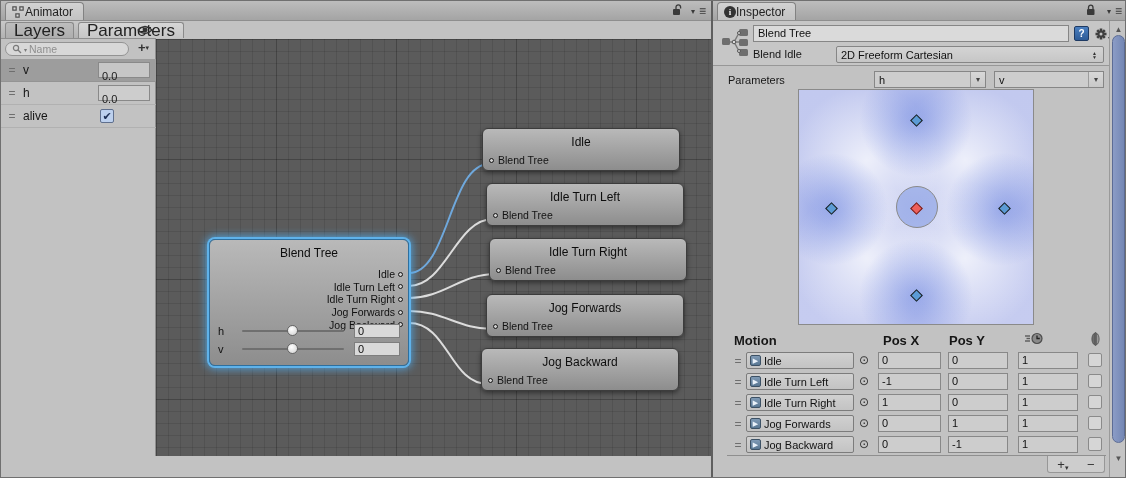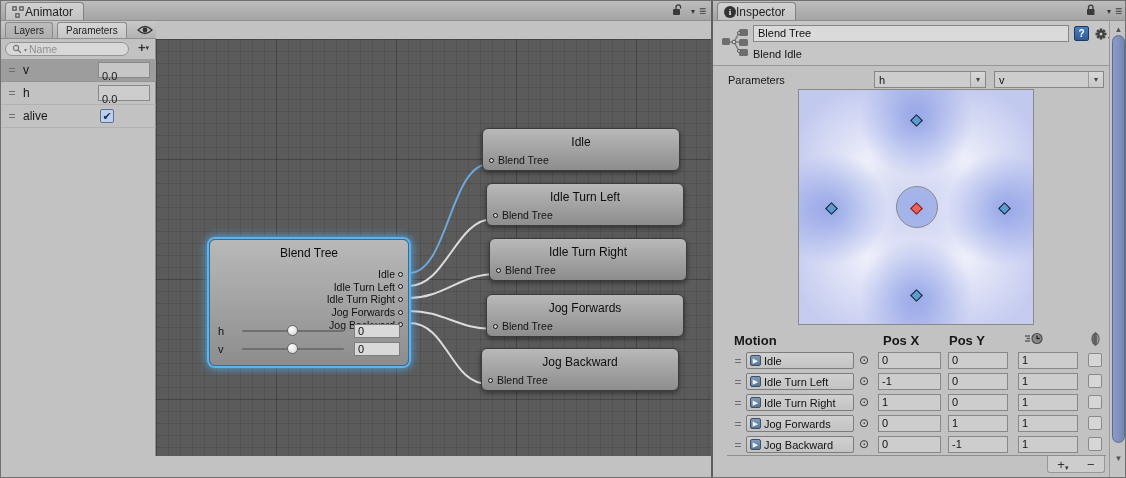--- a/index.html
+++ b/index.html
@@ -15,21 +15,21 @@
   .winicons { position:absolute; top:3px; display:flex; align-items:center; gap:4px; color:#3a3a3a; }
   .menu-glyph { font-size:12px; letter-spacing:-1px; color:#3a3a3a; display:flex; align-items:center; }
   .menu-glyph .dn { font-size:8px; margin-right:1px; }
 
   
   .animator { position:absolute; left:0; top:0; width:710px; height:478px; }
   .toolbar { position:absolute; left:0; top:20px; width:710px; height:18px; }
   .paramtabs { position:absolute; left:0; top:0; width:155px; height:18px;
                background:linear-gradient(#c9c9c9,#b2b2b2); border-bottom:1px solid #8f8f8f; display:flex; align-items:flex-end; }
   .minitab { height:16px; margin-left:4px; padding:0 8px; display:flex; align-items:center;
-             border:1px solid #8a8a8a; border-bottom:none; border-radius:3px 3px 0 0; font-size:10px; color:#222;
+             border:1px solid #8a8a8a; border-bottom:none; border-radius:3px 3px 0 0; font-size:17px; color:#222;
              background:linear-gradient(#bdbdbd,#aeaeae); }
   .minitab.active { background:linear-gradient(#d6d6d6,#c6c6c6); }
   .eye { position:absolute; right:3px; top:3px; }
 
   .breadcrumbs { position:absolute; left:155px; top:0; width:555px; height:18px;
                  background:linear-gradient(#c4c4c4,#9d9d9d); border-bottom:1px solid #787878;
                  display:flex; align-items:stretch; }
   .crumb { display:flex; align-items:center; padding:0 14px 0 12px; font-size:11px; color:#1d1d1d;
            clip-path:polygon(0 0, calc(100% - 9px) 0, 100% 50%, calc(100% - 9px) 100%, 0 100%); }
   .crumb.root { background:linear-gradient(#bdbdbd,#a2a2a2); margin-left:8px; }
@@ -371,20 +371,27 @@
               <line x1="1.5" y1="7" x2="12.5" y2="7"></line>
               <line x1="3.2" y1="3.2" x2="10.8" y2="10.8"></line>
               <line x1="10.8" y1="3.2" x2="3.2" y2="10.8"></line>
             </g>
             <circle cx="7" cy="7" r="3.4" fill="#3f3f3f"></circle>
             <circle cx="7" cy="7" r="1.5" fill="#c6c6c6"></circle>
           </svg>
         <span style="font-size:6px;color:#3f3f3f;">▾</span>
       </div>
       <div class="label bt-type-label">Blend Idle</div>
+      <div class="dropdown bt-type-dd">
+        <span>2D Freeform Cartesian</span>
+        <span class="dd-updown">
+            <span>▲</span>
+            <span>▼</span>
+          </span>
+      </div>
 
       <div class="label params-label">Parameters</div>
       <div class="dd-split dd-x">
         <span>h</span>
         <span class="arrowbox">▾</span>
       </div>
       <div class="dd-split dd-y">
         <span>v</span>
         <span class="arrowbox">▾</span>
       </div>

